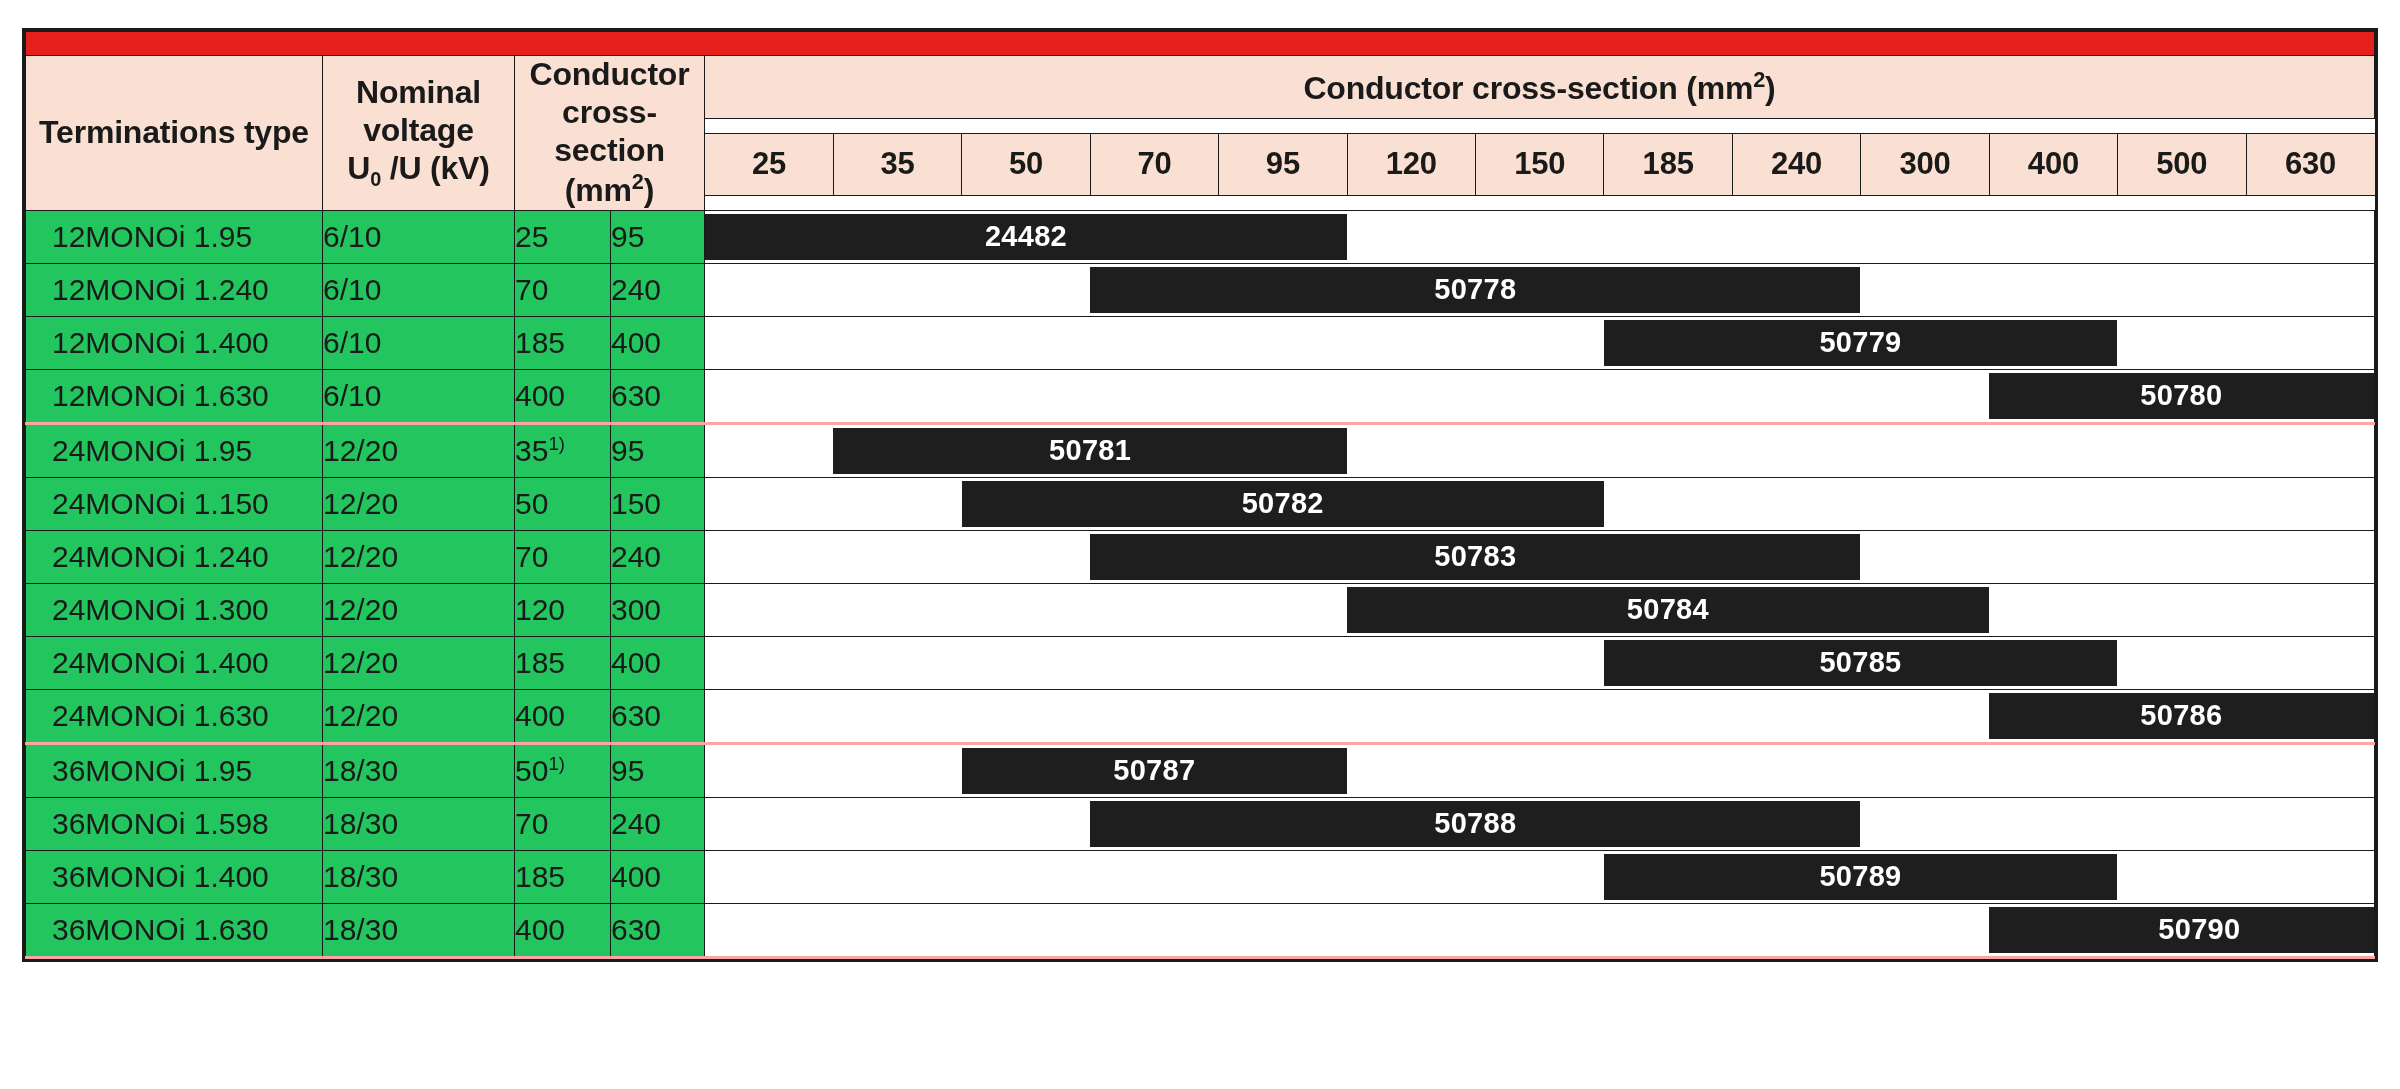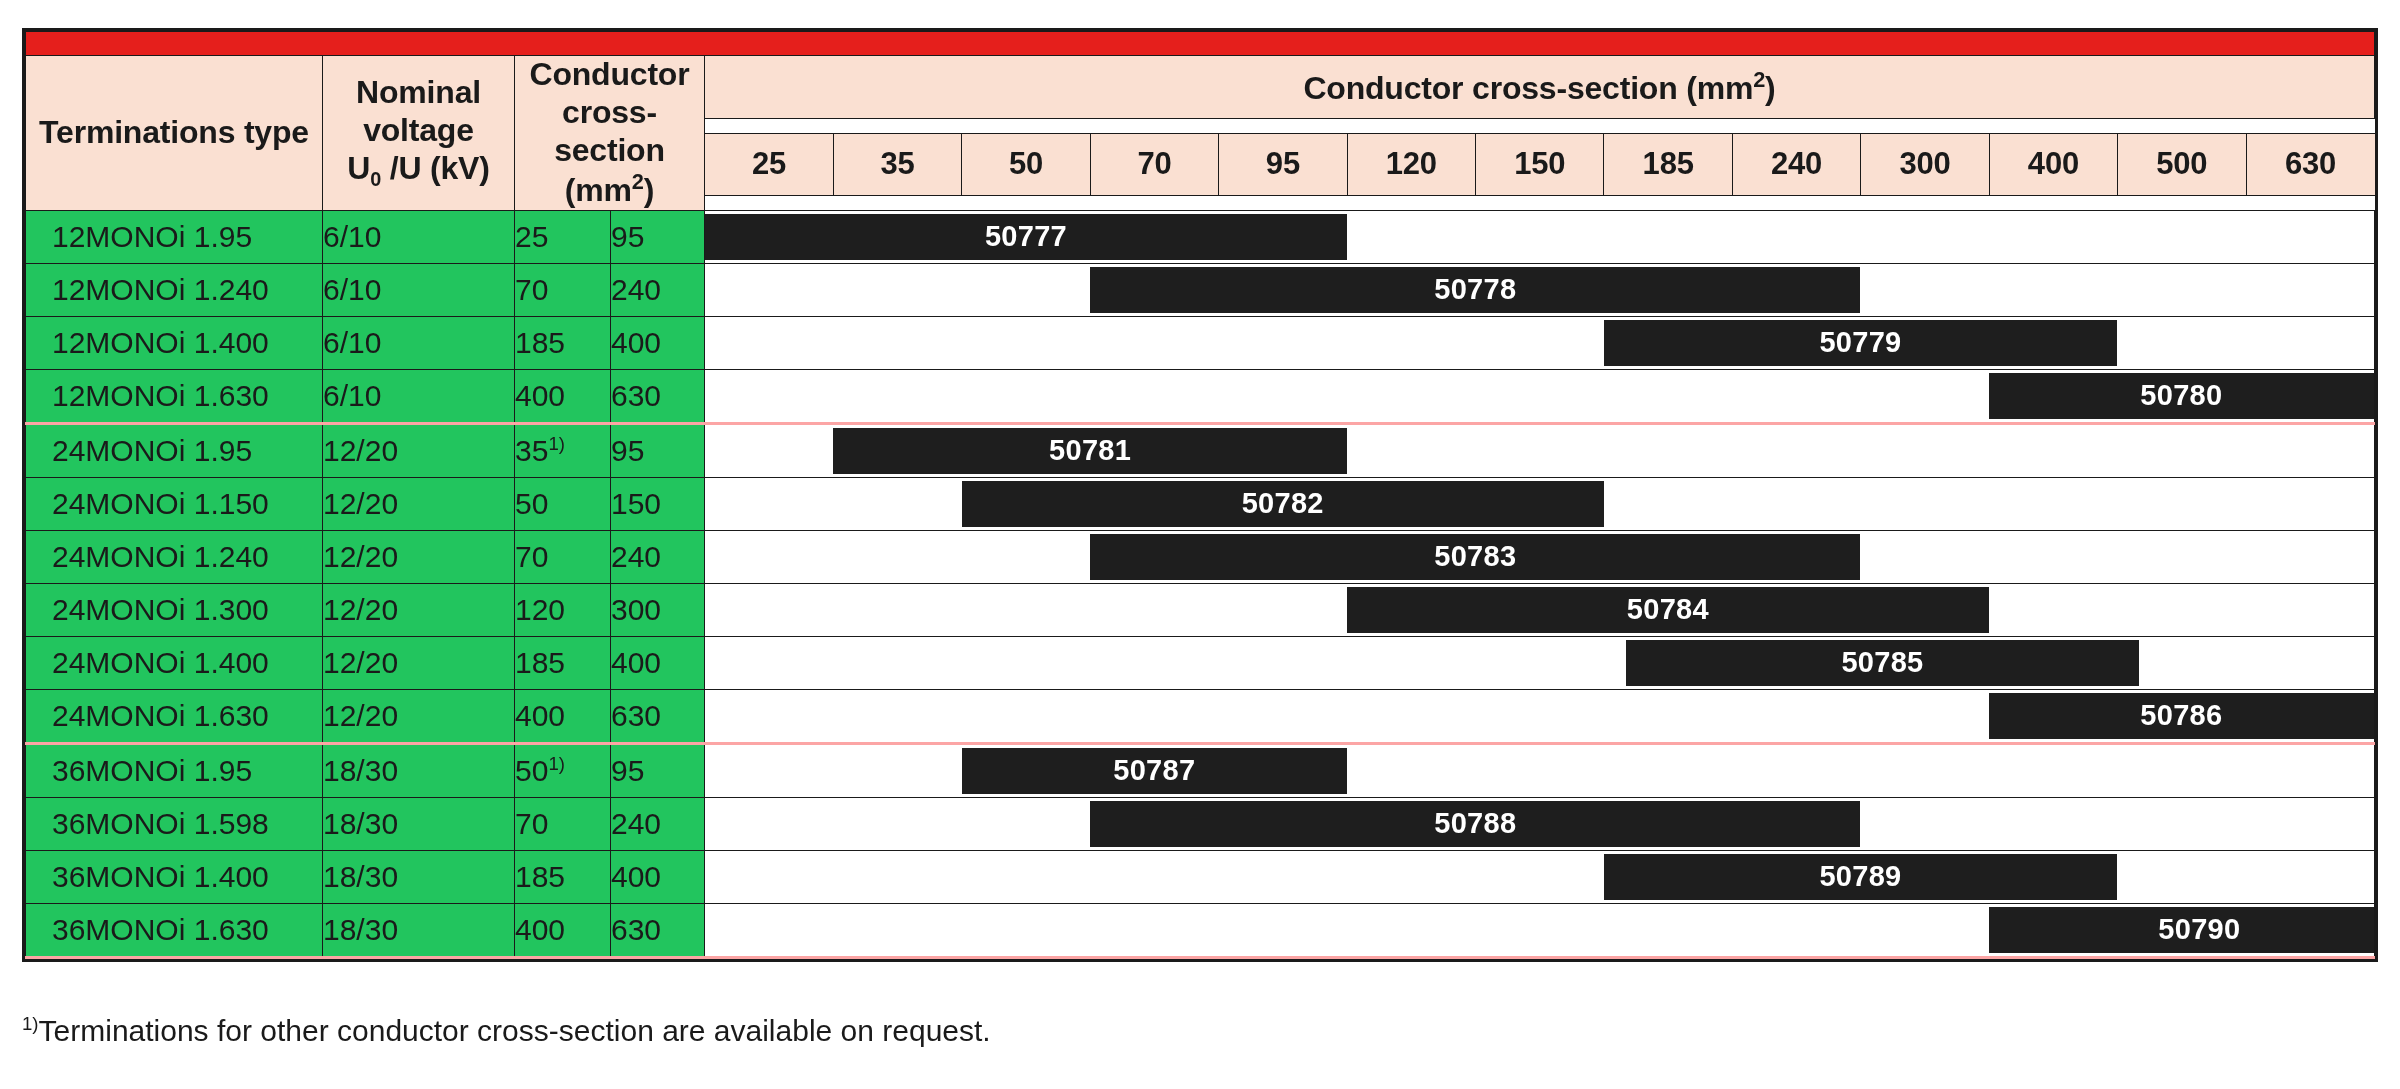--- a/index.html
+++ b/index.html
@@ -192,21 +192,21 @@
       </thead>
 
       <tbody id="tbody">
           <tr>
             <td class="bcell name">12MONOi 1.95</td>
             <td class="bcell ctr">6/10</td>
             <td class="bcell ctr">25</td>
             <td class="bcell ctr">95</td>
             <td class="rangecell">
               <div class="barstrip">
-                <div class="bar" style="left: 0%; width: 38.4615%;">50777</div>
+                <div class="bar" style="left: 0%; width: 38.4615%;">24482</div>
               </div>
             </td>
           </tr>
           <tr>
             <td class="bcell name">12MONOi 1.240</td>
             <td class="bcell ctr">6/10</td>
             <td class="bcell ctr">70</td>
             <td class="bcell ctr">240</td>
             <td class="rangecell">
               <div class="barstrip">
@@ -280,21 +280,21 @@
               </div>
             </td>
           </tr>
           <tr>
             <td class="bcell name">24MONOi 1.400</td>
             <td class="bcell ctr">12/20</td>
             <td class="bcell ctr">185</td>
             <td class="bcell ctr">400</td>
             <td class="rangecell">
               <div class="barstrip">
-                <div class="bar" style="left: 53.8462%; width: 30.7692%; margin-left: 22px;">50785</div>
+                <div class="bar" style="left: 53.8462%; width: 30.7692%;">50785</div>
               </div>
             </td>
           </tr>
           <tr class="groupend">
             <td class="bcell name">24MONOi 1.630</td>
             <td class="bcell ctr">12/20</td>
             <td class="bcell ctr">400</td>
             <td class="bcell ctr">630</td>
             <td class="rangecell">
               <div class="barstrip">
@@ -343,17 +343,14 @@
             <td class="rangecell">
               <div class="barstrip">
                 <div class="bar" style="left: 76.9231%; width: 23.0769%; padding-left: 36px;">50790</div>
               </div>
             </td>
           </tr>
         </tbody>
     </table>
   </div>
 
-  <div class="footnote">
-    <span class="mark">1)</span><span>Terminations for other conductor cross-section are available on request.</span>
-  </div>
 
 </div>
 
 </body></html>

